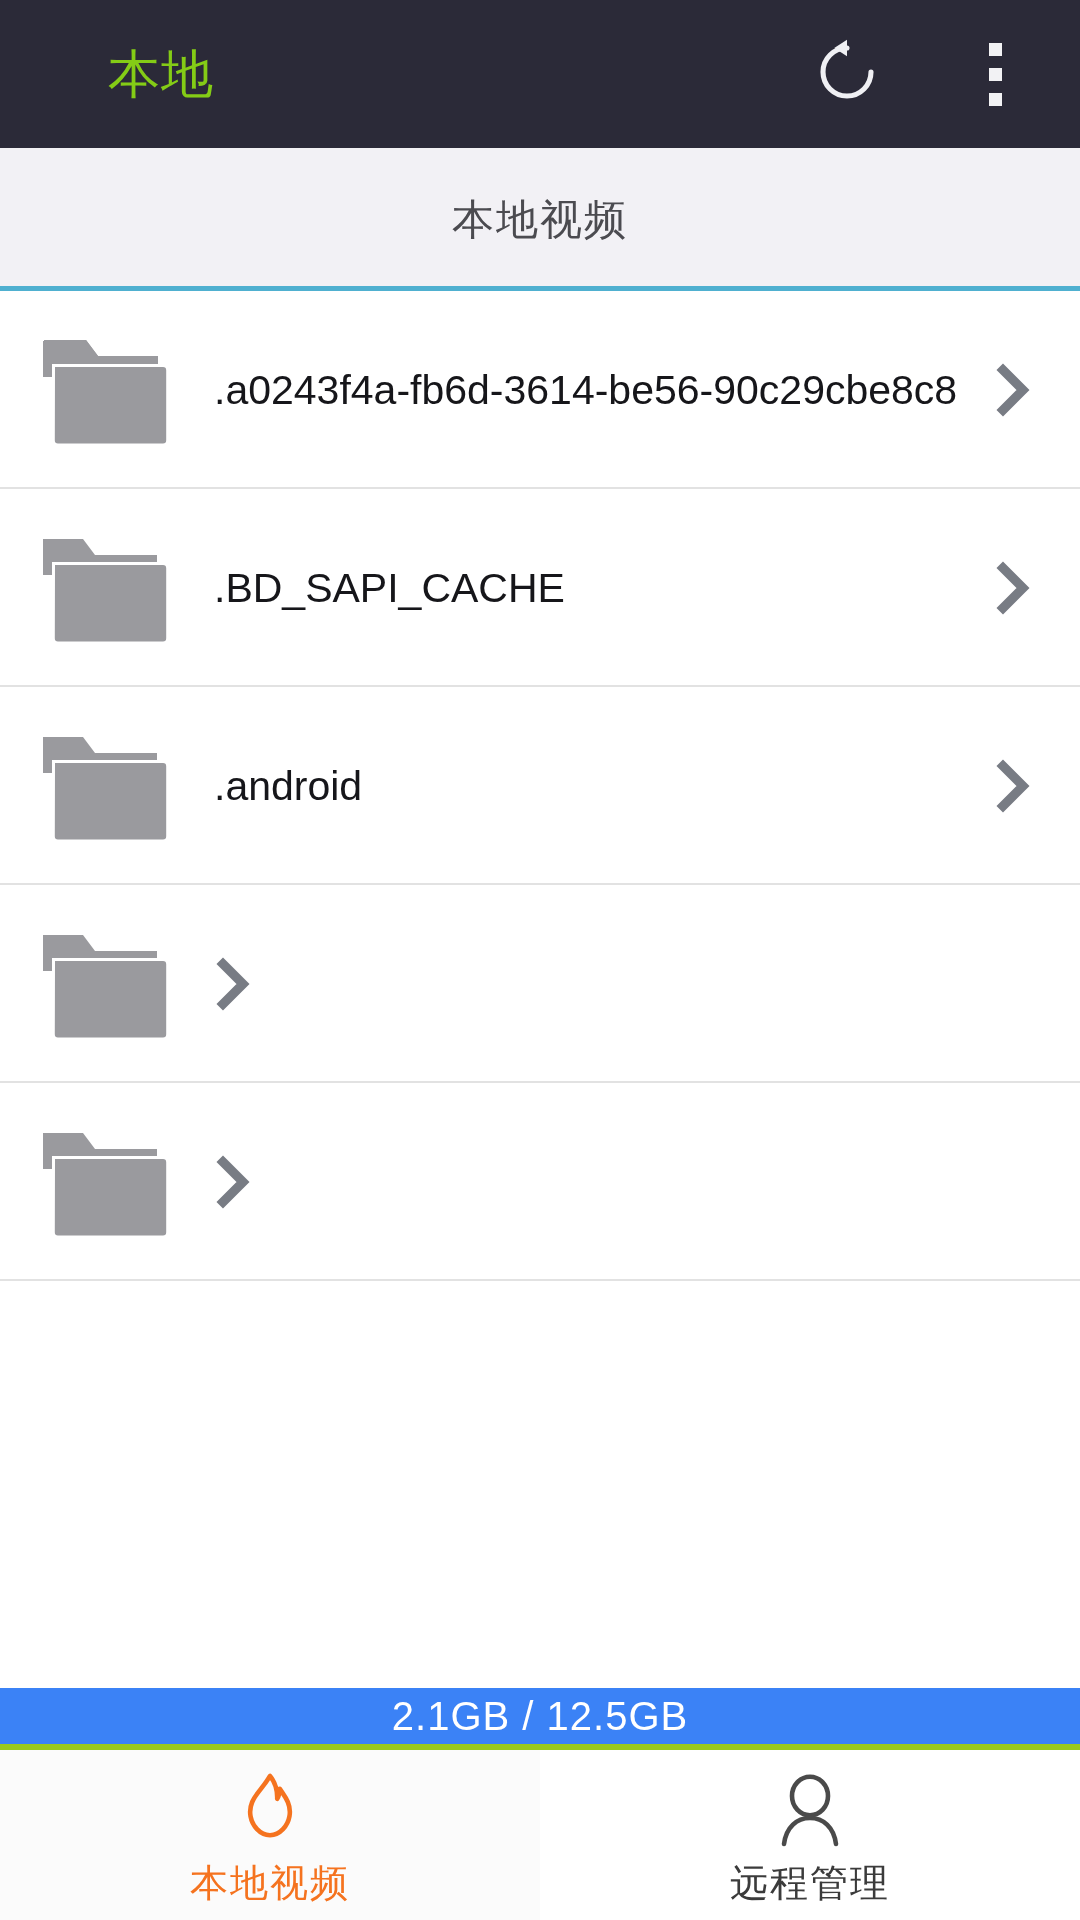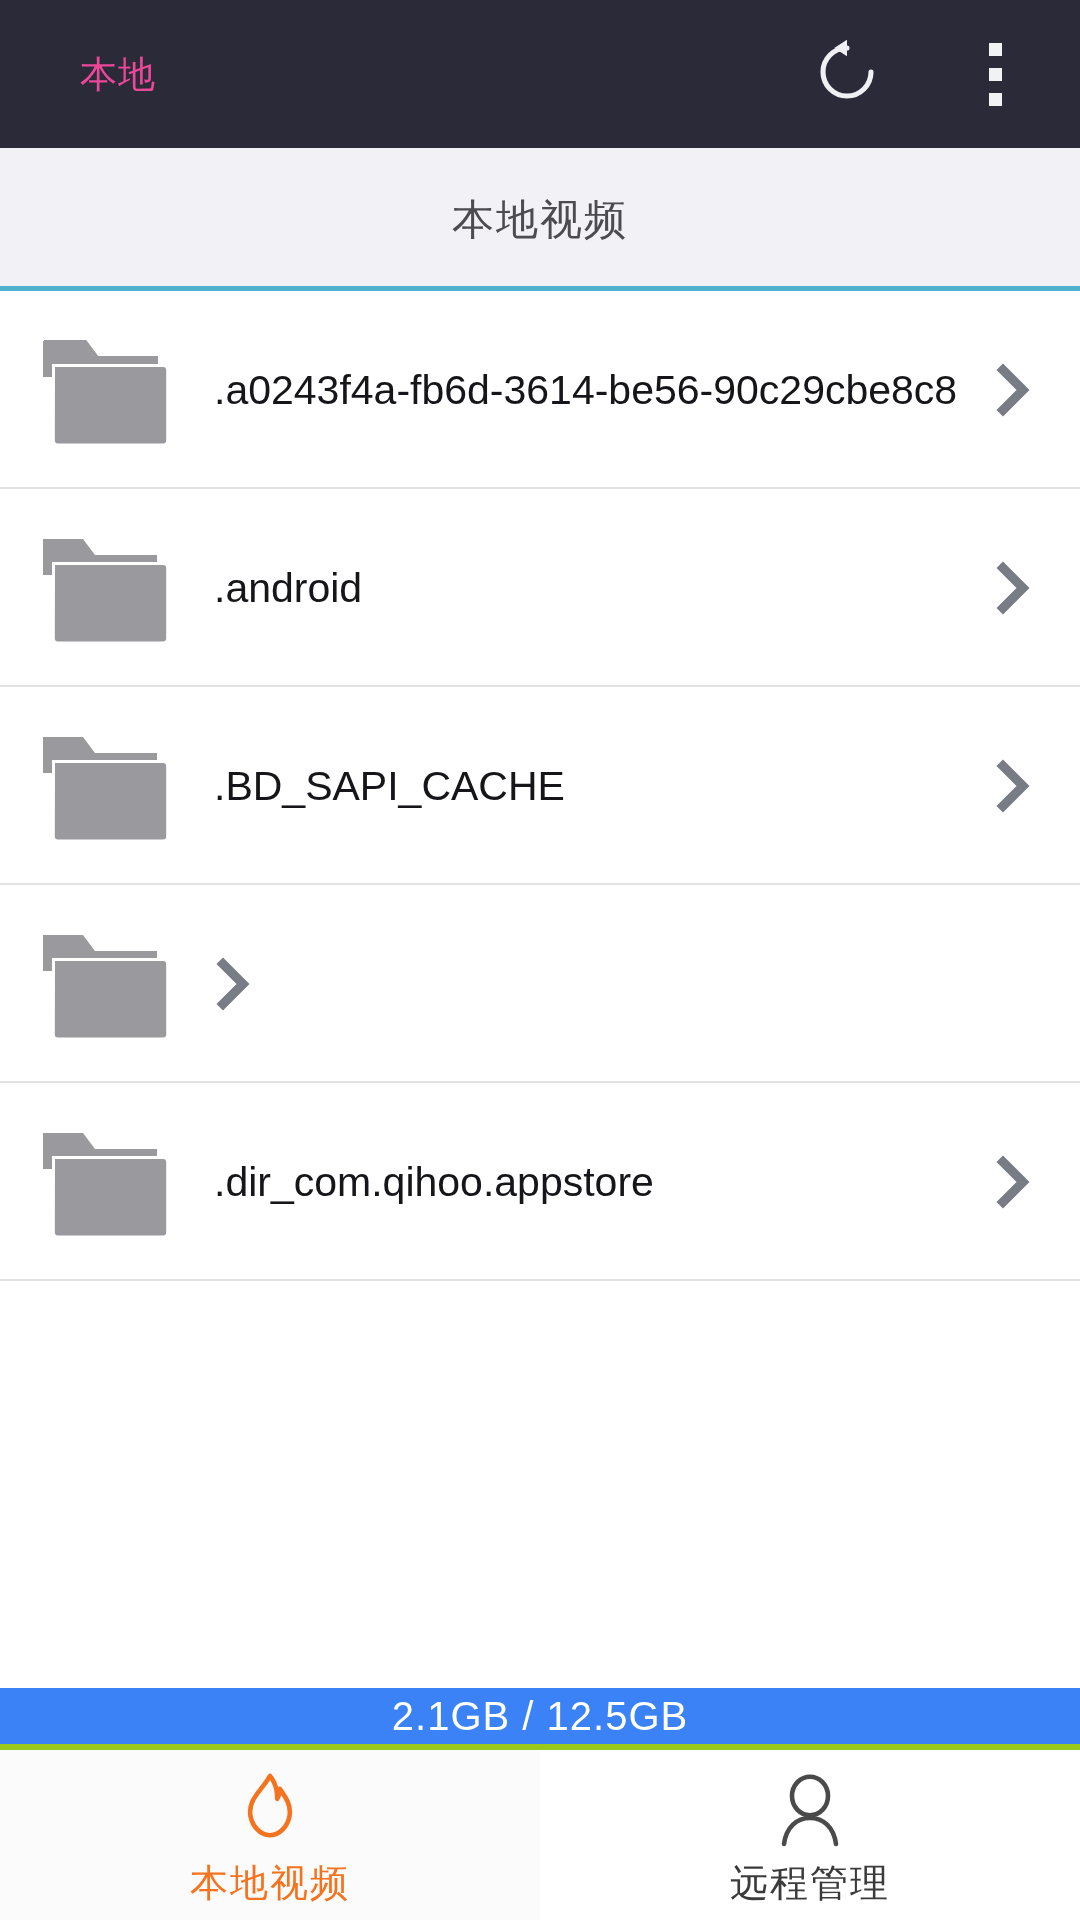--- a/index.html
+++ b/index.html
@@ -24,24 +24,24 @@
   
   .appbar {
     height: 148px;
     background: #2b2a38;
     display: flex;
     align-items: center;
     flex: 0 0 auto;
     position: relative;
   }
   .appbar-title {
-    color: #ec4899;
-    font-size: 37px;
+    color: #84cc16;
+    font-size: 52px;
     font-weight: 400;
-    margin-left: 80px;
+    margin-left: 108px;
     letter-spacing: 1px;
     line-height: 1;
   }
   .appbar-actions {
     margin-left: auto;
     display: flex;
     align-items: center;
     padding-right: 30px;
   }
   .icon-btn {
@@ -263,69 +263,68 @@
     </div>
 
     <div class="file-row">
       <div class="folder-icon">
         <svg width="132" height="124" viewBox="0 0 66 62">
           <path d="M2.5 6.5 h20 l6 8 h31 v10 H2.5 Z" fill="#9a9a9e"></path>
           <path d="M7 18 h56 a2 2 0 0 1 2 2 v36 a2 2 0 0 1 -2 2 H9 a2 2 0 0 1 -2 -2 Z" fill="#ffffff"></path>
           <path d="M8.5 19.5 h54 a1.6 1.6 0 0 1 1.6 1.6 v35 a1.6 1.6 0 0 1 -1.6 1.6 H10 a1.6 1.6 0 0 1 -1.6 -1.6 Z" fill="#9a9a9e"></path>
         </svg>
       </div>
+      <div class="file-name">.BD_SAPI_CACHE</div>
+      <div class="chevron">
+        <svg width="56" height="56" viewBox="0 0 28 28">
+            <path d="M9 4 L19 14 L9 24" fill="none" stroke="#787c84" stroke-width="4.6" stroke-linecap="square" stroke-linejoin="miter"></path>
+          </svg>
+      </div>
+    </div>
+
+    <div class="file-row">
+      <div class="folder-icon">
+        <svg width="132" height="124" viewBox="0 0 66 62">
+          <path d="M2.5 6.5 h20 l6 8 h31 v10 H2.5 Z" fill="#9a9a9e"></path>
+          <path d="M7 18 h56 a2 2 0 0 1 2 2 v36 a2 2 0 0 1 -2 2 H9 a2 2 0 0 1 -2 -2 Z" fill="#ffffff"></path>
+          <path d="M8.5 19.5 h54 a1.6 1.6 0 0 1 1.6 1.6 v35 a1.6 1.6 0 0 1 -1.6 1.6 H10 a1.6 1.6 0 0 1 -1.6 -1.6 Z" fill="#9a9a9e"></path>
+        </svg>
+      </div>
       <div class="file-name">.android</div>
       <div class="chevron">
         <svg width="56" height="56" viewBox="0 0 28 28">
             <path d="M9 4 L19 14 L9 24" fill="none" stroke="#787c84" stroke-width="4.6" stroke-linecap="square" stroke-linejoin="miter"></path>
           </svg>
       </div>
     </div>
 
     <div class="file-row">
       <div class="folder-icon">
         <svg width="132" height="124" viewBox="0 0 66 62">
           <path d="M2.5 6.5 h20 l6 8 h31 v10 H2.5 Z" fill="#9a9a9e"></path>
           <path d="M7 18 h56 a2 2 0 0 1 2 2 v36 a2 2 0 0 1 -2 2 H9 a2 2 0 0 1 -2 -2 Z" fill="#ffffff"></path>
           <path d="M8.5 19.5 h54 a1.6 1.6 0 0 1 1.6 1.6 v35 a1.6 1.6 0 0 1 -1.6 1.6 H10 a1.6 1.6 0 0 1 -1.6 -1.6 Z" fill="#9a9a9e"></path>
         </svg>
       </div>
-      <div class="file-name">.BD_SAPI_CACHE</div>
-      <div class="chevron">
-        <svg width="56" height="56" viewBox="0 0 28 28">
-            <path d="M9 4 L19 14 L9 24" fill="none" stroke="#787c84" stroke-width="4.6" stroke-linecap="square" stroke-linejoin="miter"></path>
-          </svg>
-      </div>
-    </div>
-
-    <div class="file-row">
-      <div class="folder-icon">
-        <svg width="132" height="124" viewBox="0 0 66 62">
-          <path d="M2.5 6.5 h20 l6 8 h31 v10 H2.5 Z" fill="#9a9a9e"></path>
-          <path d="M7 18 h56 a2 2 0 0 1 2 2 v36 a2 2 0 0 1 -2 2 H9 a2 2 0 0 1 -2 -2 Z" fill="#ffffff"></path>
-          <path d="M8.5 19.5 h54 a1.6 1.6 0 0 1 1.6 1.6 v35 a1.6 1.6 0 0 1 -1.6 1.6 H10 a1.6 1.6 0 0 1 -1.6 -1.6 Z" fill="#9a9a9e"></path>
-        </svg>
-      </div>
-      <div class="chevron">
-        <svg width="56" height="56" viewBox="0 0 28 28">
-            <path d="M9 4 L19 14 L9 24" fill="none" stroke="#787c84" stroke-width="4.6" stroke-linecap="square" stroke-linejoin="miter"></path>
-          </svg>
-      </div>
-    </div>
-
-
-    <div class="file-row">
-      <div class="folder-icon">
-        <svg width="132" height="124" viewBox="0 0 66 62">
-          <path d="M2.5 6.5 h20 l6 8 h31 v10 H2.5 Z" fill="#9a9a9e"></path>
-          <path d="M7 18 h56 a2 2 0 0 1 2 2 v36 a2 2 0 0 1 -2 2 H9 a2 2 0 0 1 -2 -2 Z" fill="#ffffff"></path>
-          <path d="M8.5 19.5 h54 a1.6 1.6 0 0 1 1.6 1.6 v35 a1.6 1.6 0 0 1 -1.6 1.6 H10 a1.6 1.6 0 0 1 -1.6 -1.6 Z" fill="#9a9a9e"></path>
-        </svg>
-      </div>
-      <div class="file-name">.dir_com.qihoo.appstore</div>
+      <div class="chevron">
+        <svg width="56" height="56" viewBox="0 0 28 28">
+            <path d="M9 4 L19 14 L9 24" fill="none" stroke="#787c84" stroke-width="4.6" stroke-linecap="square" stroke-linejoin="miter"></path>
+          </svg>
+      </div>
+    </div>
+
+
+    <div class="file-row">
+      <div class="folder-icon">
+        <svg width="132" height="124" viewBox="0 0 66 62">
+          <path d="M2.5 6.5 h20 l6 8 h31 v10 H2.5 Z" fill="#9a9a9e"></path>
+          <path d="M7 18 h56 a2 2 0 0 1 2 2 v36 a2 2 0 0 1 -2 2 H9 a2 2 0 0 1 -2 -2 Z" fill="#ffffff"></path>
+          <path d="M8.5 19.5 h54 a1.6 1.6 0 0 1 1.6 1.6 v35 a1.6 1.6 0 0 1 -1.6 1.6 H10 a1.6 1.6 0 0 1 -1.6 -1.6 Z" fill="#9a9a9e"></path>
+        </svg>
+      </div>
       <div class="chevron">
         <svg width="56" height="56" viewBox="0 0 28 28">
             <path d="M9 4 L19 14 L9 24" fill="none" stroke="#787c84" stroke-width="4.6" stroke-linecap="square" stroke-linejoin="miter"></path>
           </svg>
       </div>
     </div>
 
   </div>
 
   <div class="storage-bar">

